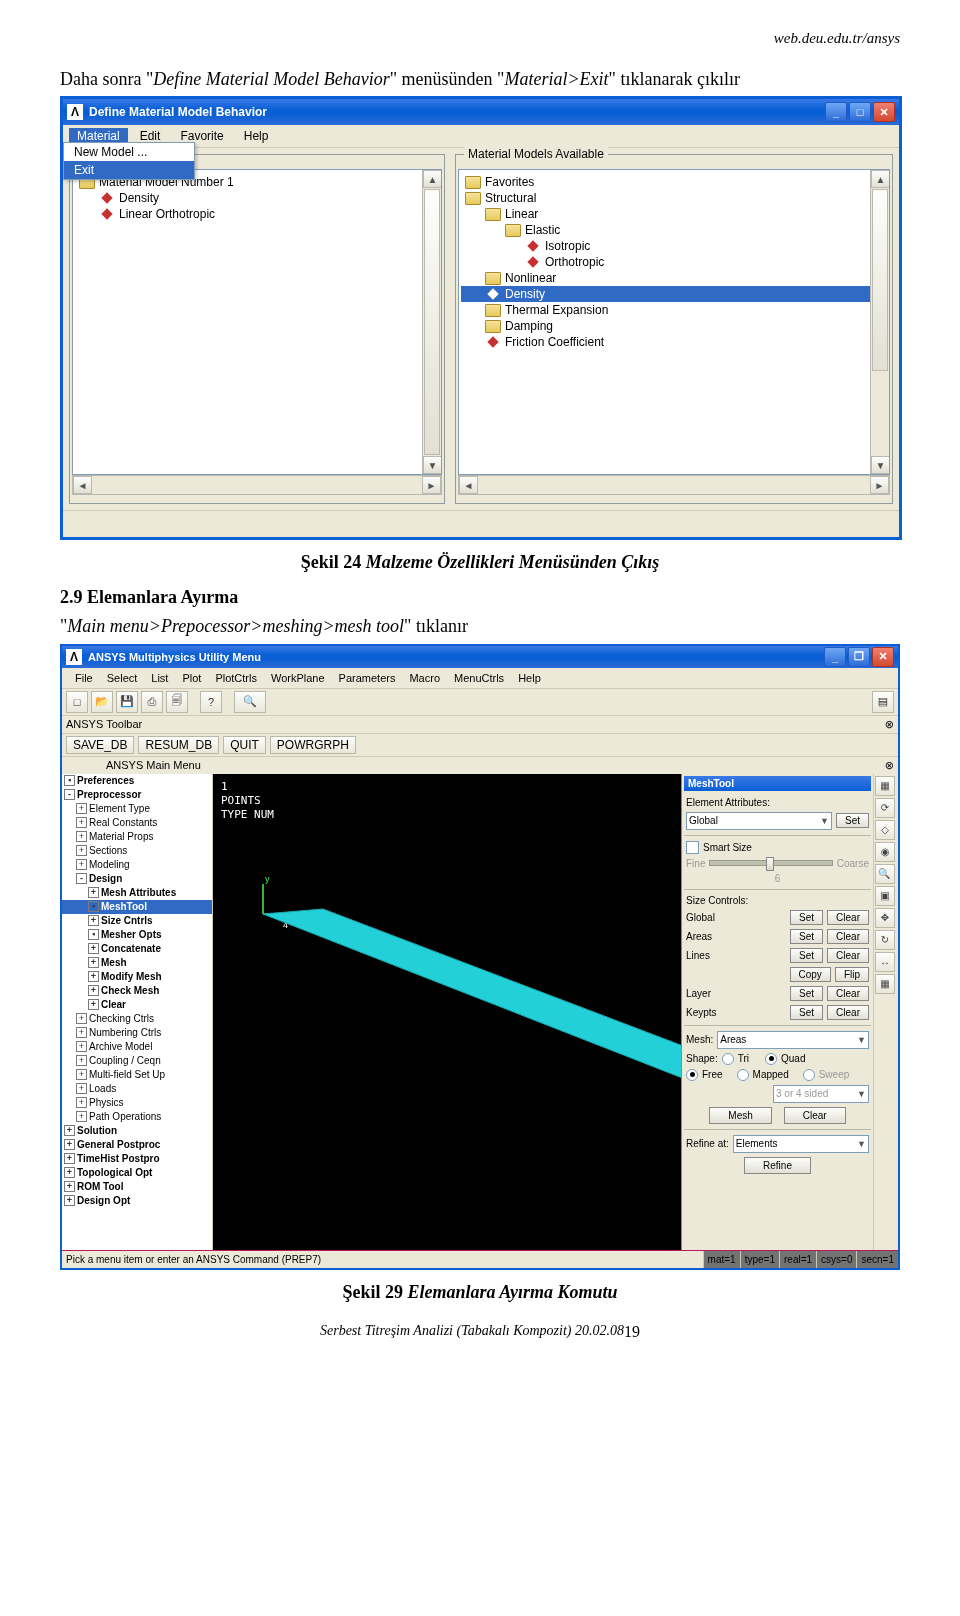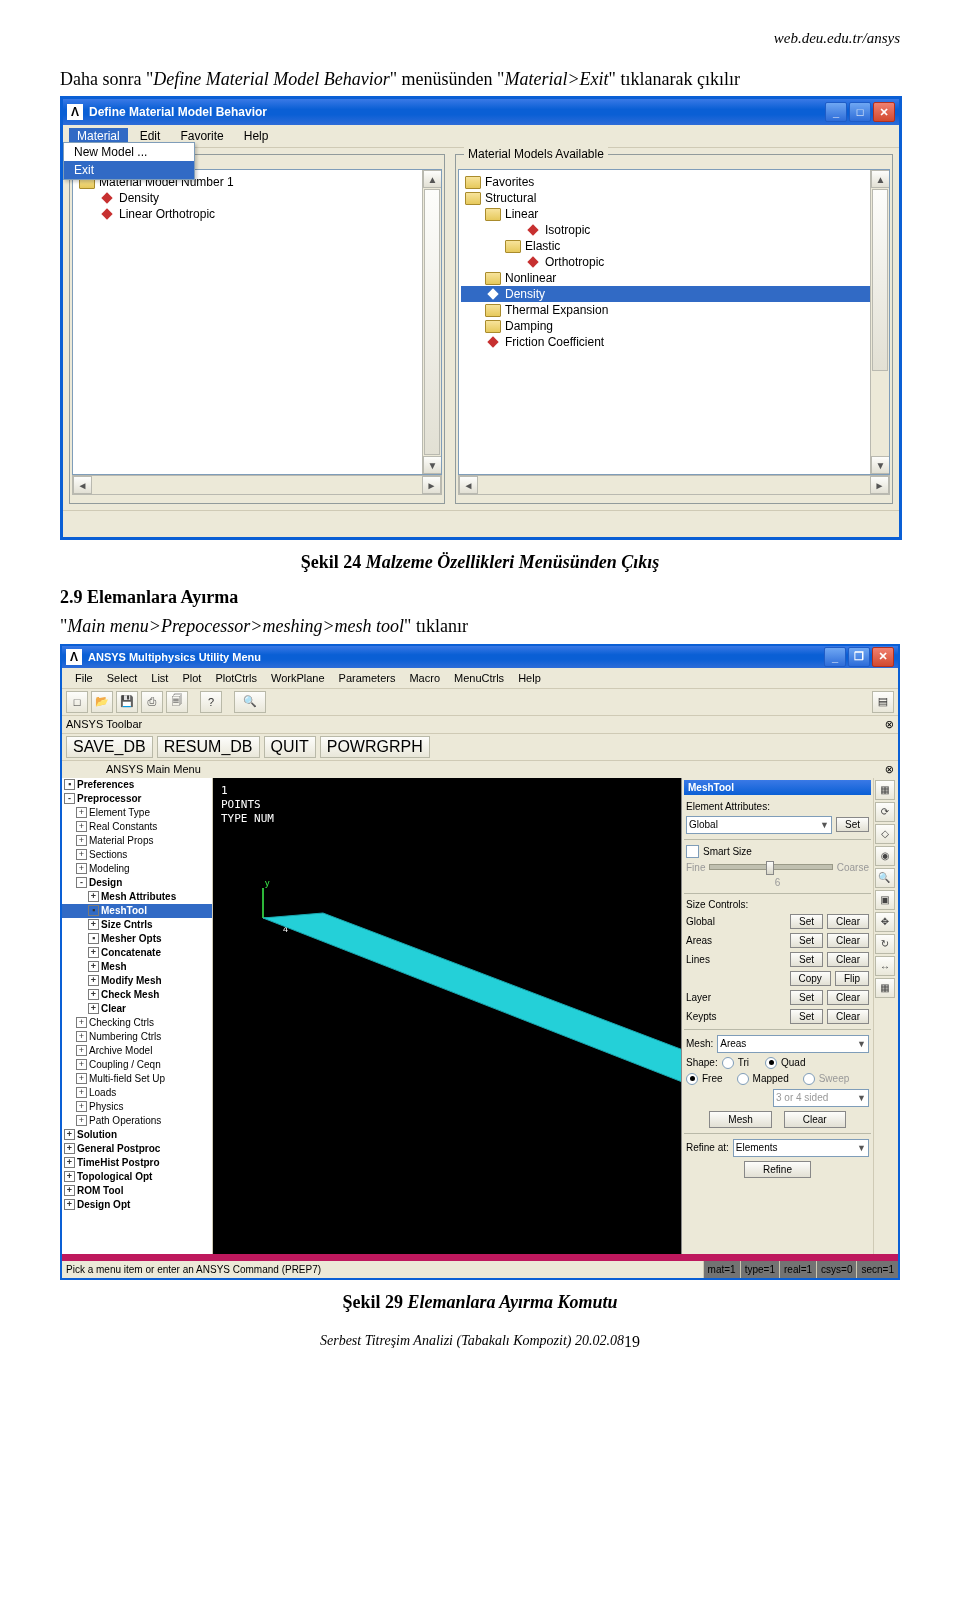--- a/index.html
+++ b/index.html
@@ -198,21 +198,21 @@
   .tool-btn.wide { width: auto; padding: 0 8px; }
   .ansys-label { display:flex; align-items:center; padding:2px 4px; border-bottom:1px solid #cfcab5; font-size:11px; }
   .ansys-label .txt { white-space: nowrap; }
   .ansys-label .spacer { flex:1; }
   .ansys-toolbar-btns {
     display:flex; gap:4px; padding:2px 4px; border-bottom:1px solid #cfcab5;
   }
   .atb {
     padding: 1px 6px; border:1px solid #b9b9a8;
     background: linear-gradient(#fdfdfb,#e9e7d9);
-    font-size: 16px;
+    font-size: 12px;
   }
   .win2-body { display:flex; height: 476px; }
   .left-panel {
     width: 150px; border-right:1px solid #cfcab5;
     display:flex; flex-direction:column;
     background:#ece9d8;
   }
   .tree2 {
     background:#fff; flex:1; overflow:hidden;
     font-size:10px; position:relative;
@@ -275,21 +275,21 @@
     width:22px; background:#ece9d8; border-left:1px solid #cfcab5;
     display:flex; flex-direction:column; gap:2px; padding:2px 1px;
   }
   .right-iconcol .ric {
     width:18px;height:18px;border:1px solid #b9b9a8;
     background:linear-gradient(#fdfdfb,#e9e7d9);
     display:flex;align-items:center;justify-content:center;font-size:10px;color:#444;
   }
 
   .cmdline {
-    display:flex; border-top:7px solid #be185d; font-size:10px;
+    display:flex; border-top:1px solid #be185d; font-size:10px;
     align-items:center;
   }
   .cmdline .prompt { flex:1; padding:3px 4px; background:#ece9d8; }
   .cmdline .field {
     padding:3px 4px; border-left:1px solid #cfcab5; background:#737373;
     white-space:nowrap;
   }
 </style>
 </head>
 <body>
@@ -364,27 +364,27 @@
               <span>Favorites</span>
             </div>
           <div class="tree-row">
               <span class="folder"></span>
               <span>Structural</span>
             </div>
           <div class="tree-row indent1">
               <span class="folder"></span>
               <span>Linear</span>
             </div>
+          <div class="tree-row indent2">
+              <span class="folder"></span>
+              <span>Elastic</span>
+            </div>
           <div class="tree-row indent3">
               <span class="diamond"></span>
               <span>Isotropic</span>
-            </div>
-          <div class="tree-row indent2">
-              <span class="folder"></span>
-              <span>Elastic</span>
             </div>
           <div class="tree-row indent3">
               <span class="diamond"></span>
               <span>Orthotropic</span>
             </div>
           <div class="tree-row indent1">
               <span class="folder"></span>
               <span>Nonlinear</span>
             </div>
           <div class="tree-row indent1 sel-row">

